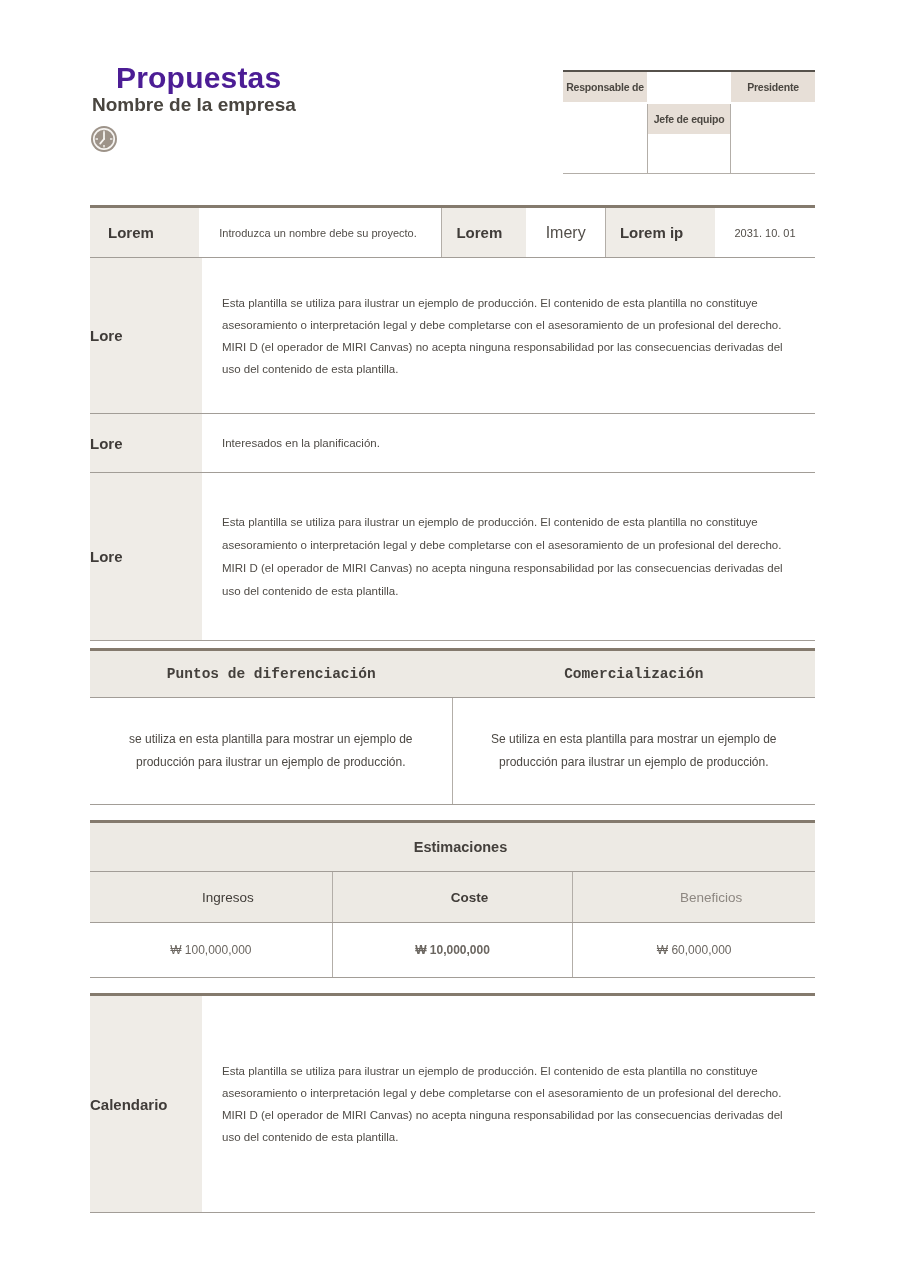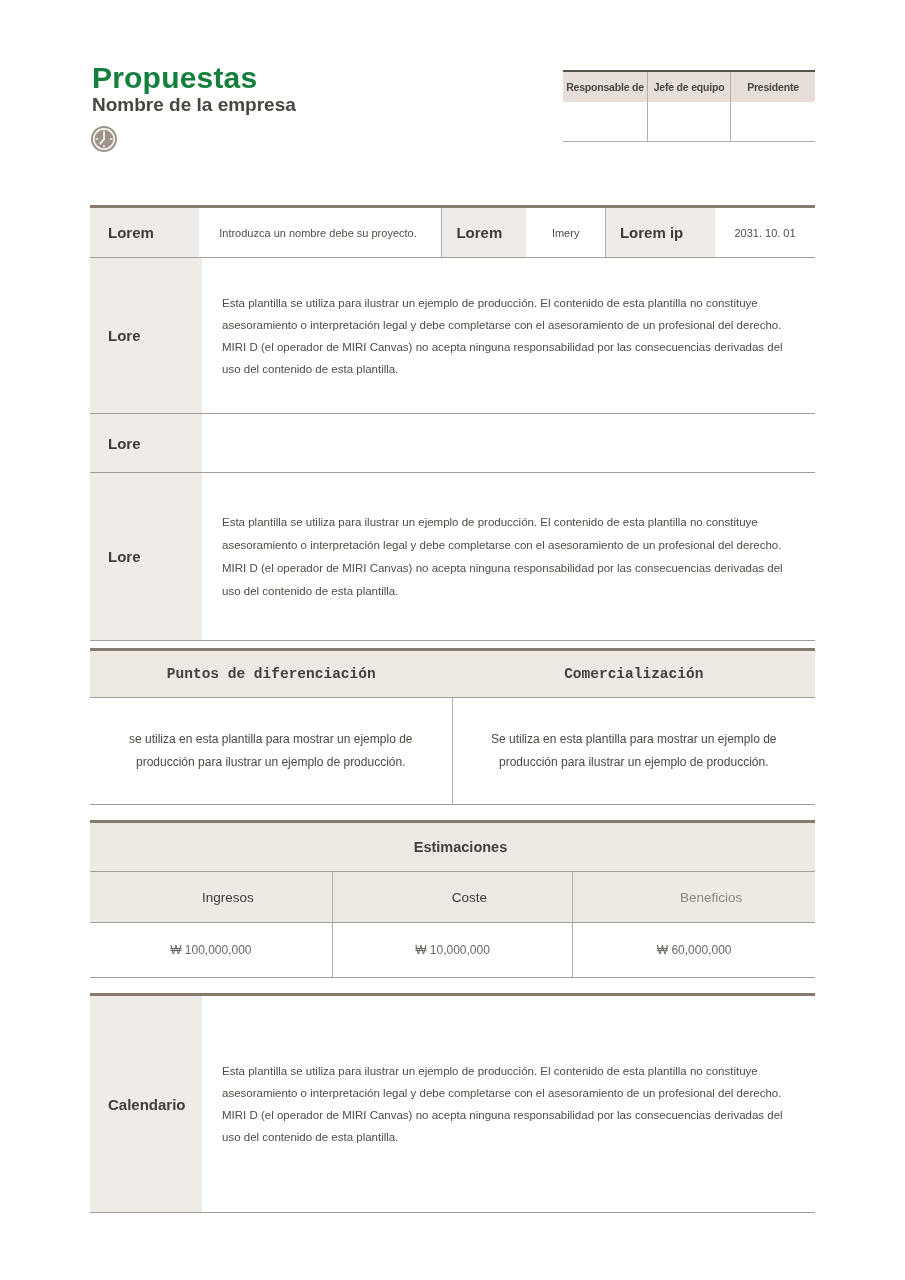--- a/index.html
+++ b/index.html
@@ -11,70 +11,70 @@
     --vline:#b3aea8;
     --ink:#403c39;
     --body-ink:#4f4b46;
   }
   html,body{margin:0;padding:0;background:#ffffff;}
   body{font-family:"Liberation Sans","DejaVu Sans",sans-serif;}
   .page{position:relative;width:905px;height:1280px;background:#fff;overflow:hidden;}
 
   
   .titleblock{position:absolute;left:92px;top:62px;}
-  .title{font-size:30px;font-weight:bold;color:#15803d;line-height:32px;letter-spacing:.2px;}
+  .title{font-size:30px;font-weight:bold;color:#4c1d95;line-height:32px;letter-spacing:.2px;margin-left:24px;}
   .subtitle{font-size:19px;font-weight:bold;color:#49453f;line-height:22px;}
   .clock{position:absolute;left:90px;top:125px;width:28px;height:28px;}
 
   
   .approval{position:absolute;left:563px;top:70px;width:252px;display:flex;
     border-top:2px solid #56514b;border-bottom:1px solid var(--vline);}
   .approval .col{width:84px;box-sizing:border-box;}
-  .approval .col.mid{border-left:1px solid var(--vline);border-right:1px solid var(--vline);}
+  .approval .col.mid{border-left:1px solid var(--vline);border-right:1px solid var(--vline);margin-top:32px;}
   .approval .ahead{height:30px;background:var(--appr-bg);display:flex;align-items:center;justify-content:center;
     font-size:10.5px;font-weight:bold;color:#4b4741;letter-spacing:-.2px;white-space:nowrap;overflow:hidden;}
   .approval .asign{height:39px;background:#fff;}
 
   
   .tbl{position:absolute;left:90px;width:725px;border-top:3px solid var(--accent);box-sizing:border-box;}
   .t1{top:205px;} .t2{top:648px;} .t3{top:820px;} .t4{top:993px;}
   .rowsep{border-bottom:1px solid var(--hline);}
   .label-cell{background:var(--label-bg);display:flex;align-items:center;box-sizing:border-box;
     font-size:15px;font-weight:bold;color:var(--ink);}
   .para{font-size:11.5px;line-height:22px;color:var(--body-ink);}
 
   
   .r1{display:flex;height:49px;}
   .r1 .c{box-sizing:border-box;display:flex;align-items:center;height:100%;text-align:center;}
   .c-l1{width:112px;padding-left:18px;}
   .c-v1{width:250px;border-right:1px solid var(--vline);padding-left:20px;font-size:11px;color:#524e49;}
   .c-l2{width:86px;padding-left:14px;}
-  .c-v2{width:82px;border-right:1px solid var(--vline);justify-content:center;font-size:11px;color:#524e49;}
+  .c-v2{width:82px;border-right:1px solid var(--vline);justify-content:center;font-size:16px;color:#524e49;}
   .c-l3{width:112px;padding-left:14px;}
   .c-v3{width:103px;justify-content:center;font-size:11px;color:#524e49;}
   .r-wide{display:flex;}
-  .r-wide .label-cell{width:112px;padding-left:18px;flex:none;}
+  .r-wide .label-cell{width:112px;flex:none;}
   .r-wide .content{flex:1;display:flex;align-items:center;padding:14px 20px;box-sizing:border-box;}
   .h-r2{height:155px;} .h-r3{height:58px;} .h-r4{height:167px;} .h-r4 .para{line-height:23px;}
 
   
   .cmp-head{display:flex;height:46px;background:var(--sec-bg);border-bottom:1px solid var(--hline);font-family:Liberation Mono, monospace;}
   .cmp-head .hc{width:50%;display:flex;align-items:center;justify-content:center;
     font-size:14.5px;font-weight:bold;color:#44403c;}
   .cmp-body{display:flex;height:106px;background:#fff;border-bottom:1px solid var(--hline);}
   .cmp-body .bc{width:50%;box-sizing:border-box;display:flex;align-items:center;justify-content:center;
     text-align:center;font-size:12px;line-height:23px;color:#4c4843;padding:8px 26px;}
   .cmp-body .bc.first{border-right:1px solid var(--vline);}
 
   
   .est-title{height:48px;background:var(--sec-bg);border-bottom:1px solid var(--hline);
     display:flex;align-items:center;justify-content:center;font-size:14.5px;font-weight:bold;color:#44403c;padding-left:16px;}
   .est-row{display:flex;border-bottom:1px solid var(--hline);}
   .est-row .ec{width:33.333%;box-sizing:border-box;display:flex;align-items:center;justify-content:center;}
-  .est-row .ec.mid{border-left:1px solid var(--vline);border-right:1px solid var(--vline);}
+  .est-row .ec.mid{border-left:1px solid var(--vline);border-right:1px solid var(--vline);font-weight:bold;}
   .est-heads{height:50px;background:var(--sec-bg);}
   .est-heads .ec{font-size:13.5px;color:#403c38;padding-left:34px;}
   .est-heads .ec.muted{color:#8d8781;}
   .est-vals{height:54px;background:#fff;}
   .est-vals .ec{font-size:12px;color:#6b6660;}
 
   
   .h-sched{height:216px;}
 </style>
 </head>
@@ -123,20 +123,23 @@
       <div class="c c-v3">2031. 10. 01</div>
     </div>
     <div class="r-wide h-r2 rowsep">
       <div class="label-cell">Lore</div>
       <div class="content">
           <div class="para">Esta plantilla se utiliza para ilustrar un ejemplo de producción. El contenido de esta plantilla no constituye asesoramiento o interpretación legal y debe completarse con el asesoramiento de un profesional del derecho. MIRI D (el operador de MIRI Canvas) no acepta ninguna responsabilidad por las consecuencias derivadas del uso del contenido de esta plantilla.</div>
         </div>
     </div>
     <div class="r-wide h-r3 rowsep">
       <div class="label-cell">Lore</div>
+      <div class="content">
+          <div class="para">Interesados en la planificación.</div>
+        </div>
     </div>
     <div class="r-wide h-r4 rowsep">
       <div class="label-cell">Lore</div>
       <div class="content">
           <div class="para">Esta plantilla se utiliza para ilustrar un ejemplo de producción. El contenido de esta plantilla no constituye asesoramiento o interpretación legal y debe completarse con el asesoramiento de un profesional del derecho. MIRI D (el operador de MIRI Canvas) no acepta ninguna responsabilidad por las consecuencias derivadas del uso del contenido de esta plantilla.</div>
         </div>
     </div>
   </div>
 
   <div class="tbl t2">

